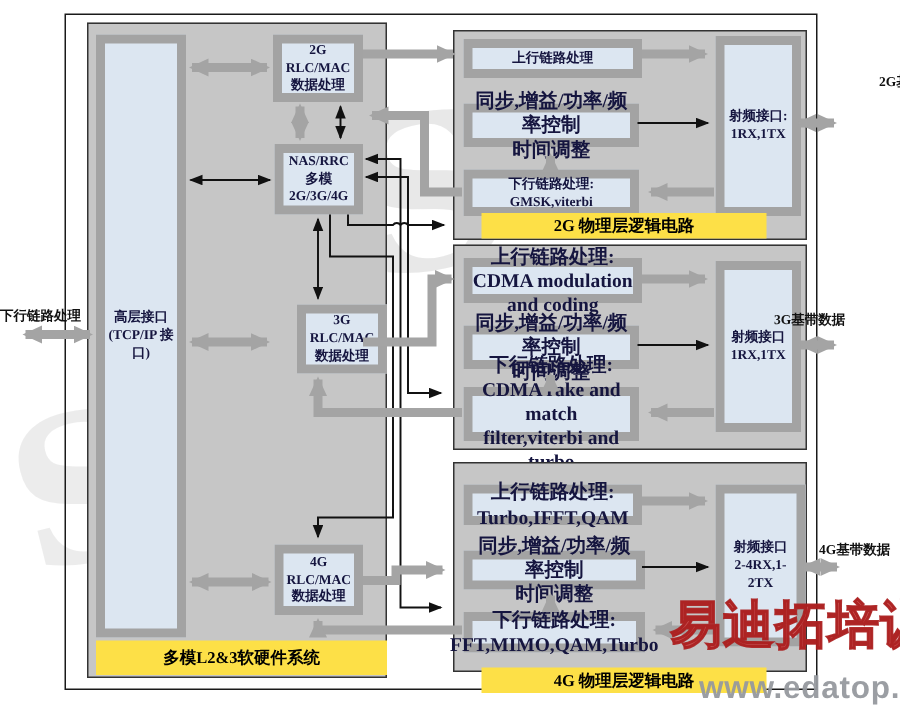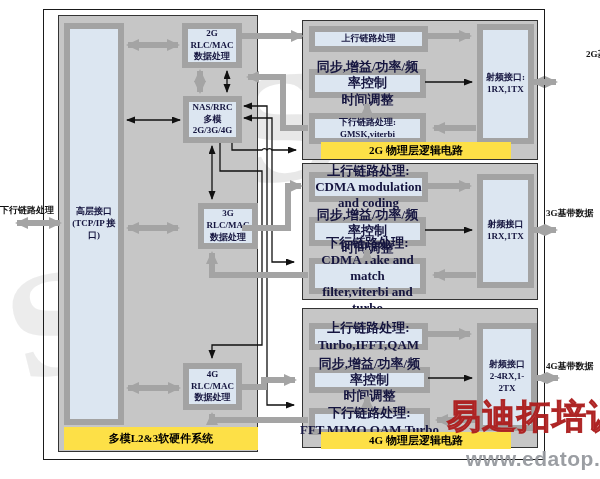--- a/index.html
+++ b/index.html
@@ -81,32 +81,32 @@
     <div class="abs bluebox small" style="left:6px;top:8px;width:119px;height:30px;">上行链路处理:
 CDMA modulation and coding</div>
     <div class="abs bluebox small" style="left:6px;top:53px;width:117px;height:29px;">同步,增益/功率/频率控制
 时间调整</div>
     <div class="abs bluebox small" style="left:6px;top:94px;width:117px;height:36px;">下行链路处理:
 CDMA rake and match
 filter,viterbi and turbo</div>
     <div class="abs bluebox" style="left:174px;top:10px;width:57px;height:114px;">射频接口
 1RX,1TX</div>
   </div>
-  <div class="abs outlabel" style="left:546px;top:207px;">3G基带数据</div>
+  <div class="abs outlabel" style="left:516px;top:207px;">3G基带数据</div>
 
   <div class="abs graypanel" style="left:302px;top:308px;width:236px;height:140px;border-width:1.5px;">
     <div class="abs bluebox small" style="left:6px;top:14px;width:119px;height:27px;">上行链路处理:
 Turbo,IFFT,QAM</div>
     <div class="abs bluebox small" style="left:6px;top:58px;width:121px;height:26px;">同步,增益/功率/频率控制
 时间调整</div>
     <div class="abs bluebox small" style="left:6px;top:99px;width:121px;height:27px;">下行链路处理:
 FFT,MIMO,QAM,Turbo</div>
     <div class="abs bluebox" style="left:174px;top:14px;width:60px;height:108px;">射频接口
 2-4RX,1-2TX</div>
-    <div class="abs greenbar" style="left:18px;top:123px;width:190px;height:17px;">4G 物理层逻辑电路</div>
+    <div class="abs greenbar" style="left:18px;top:136px;width:190px;height:17px;">4G 物理层逻辑电路</div>
   </div>
   <div class="abs outlabel" style="left:546px;top:360px;">4G基带数据</div>
 
   <svg id="arrows" width="600" height="479" viewBox="0 0 600 479">
     <defs>
       <marker id="ab" markerUnits="userSpaceOnUse" markerWidth="11" markerHeight="9" refX="8" refY="3.5" orient="auto-start-reverse">
         <path d="M0,0 L9,3.5 L0,7 z" fill="#111"></path>
       </marker>
       <marker id="ag" markerUnits="userSpaceOnUse" markerWidth="15" markerHeight="14" refX="11" refY="6" orient="auto-start-reverse">
         <path d="M0,0 L13,6 L0,12 z" fill="#a4a4a4"></path>

